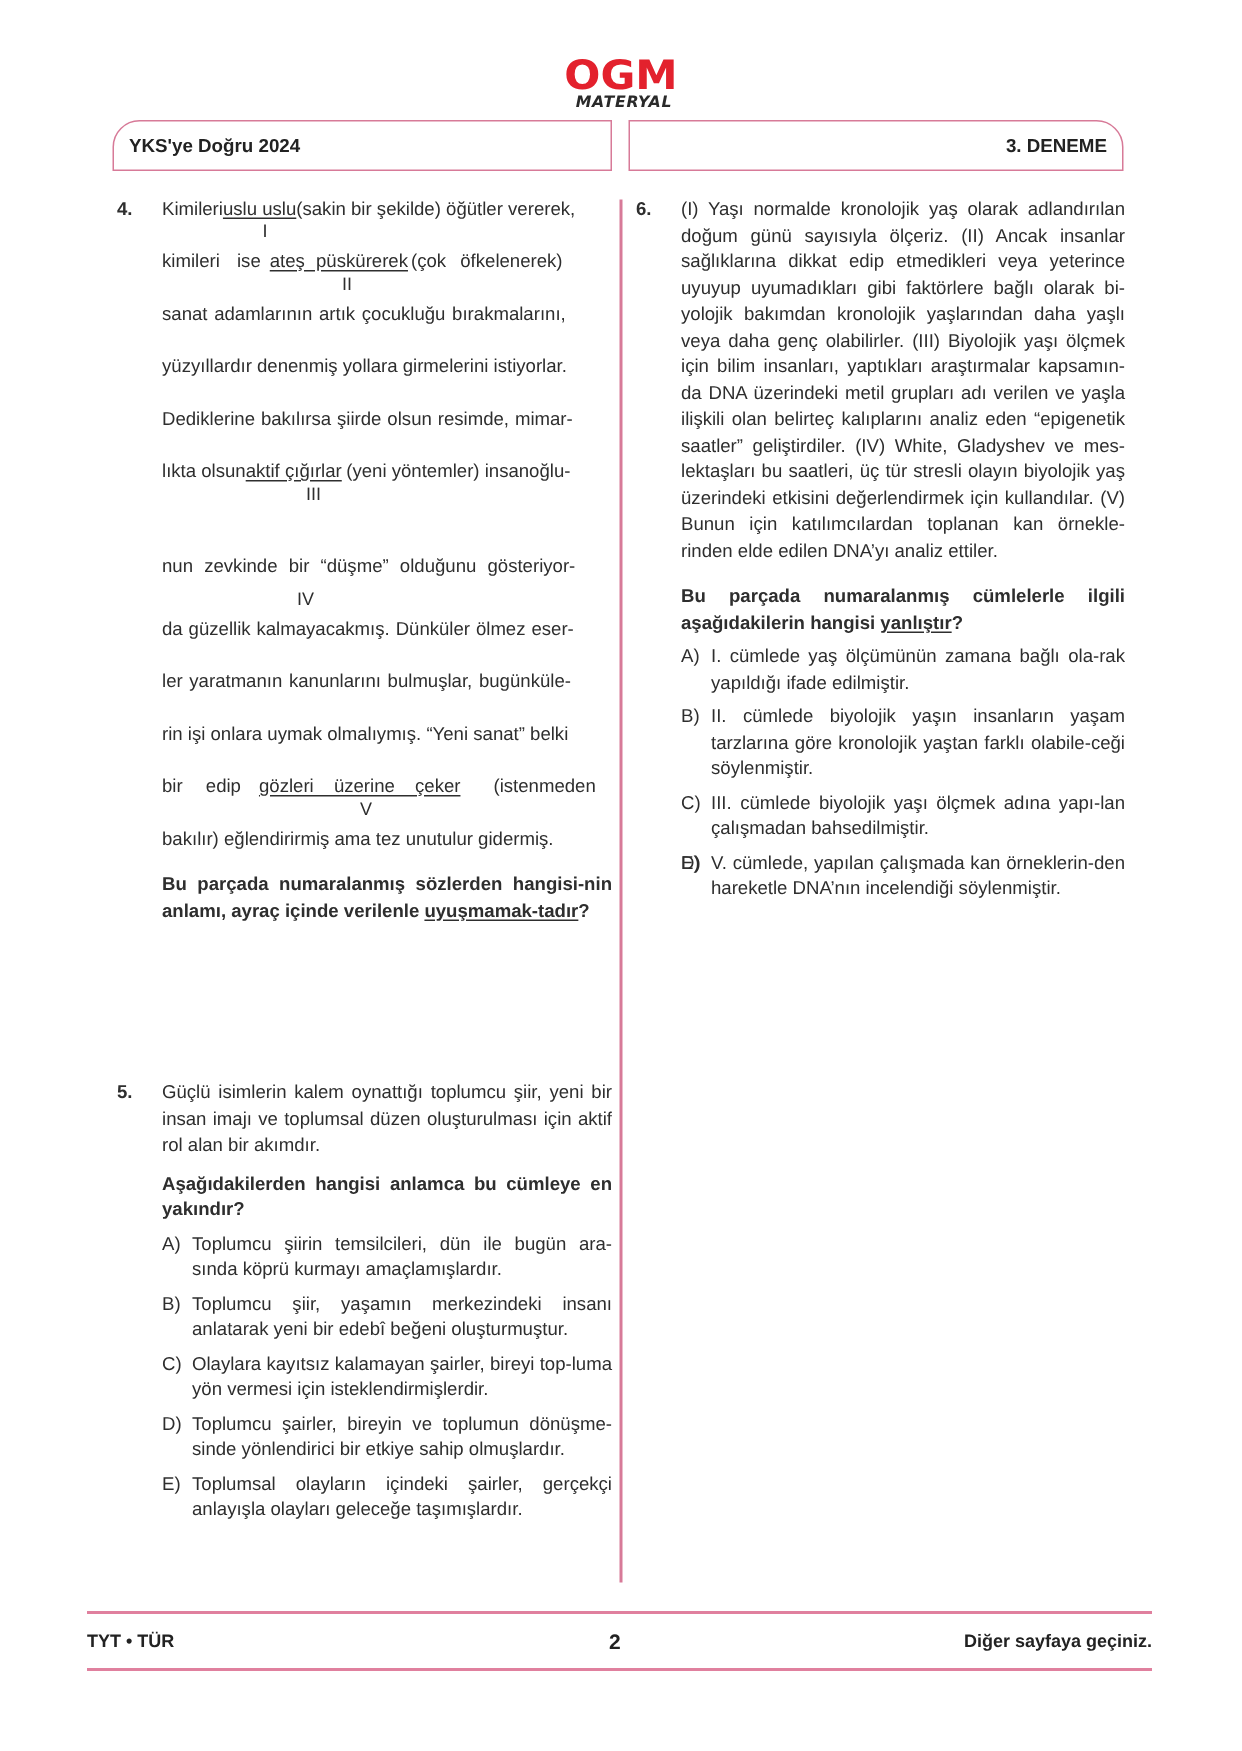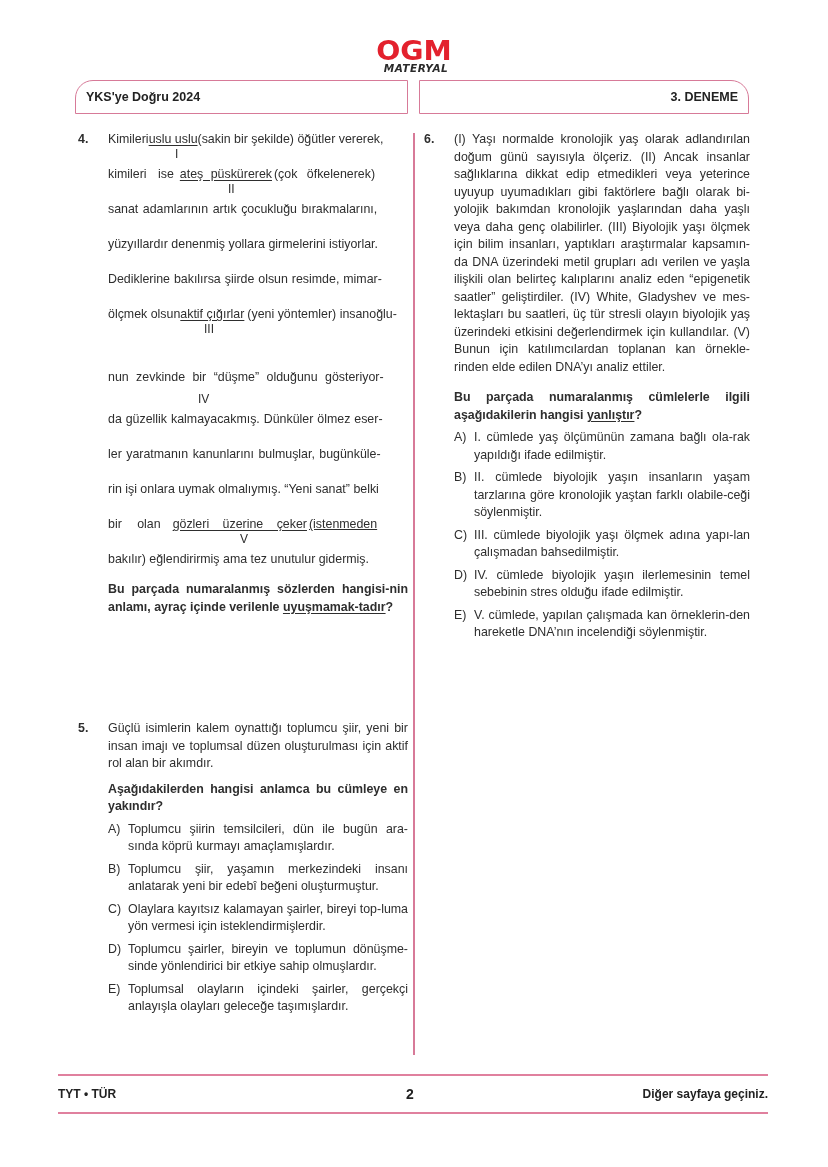--- a/index.html
+++ b/index.html
@@ -91,21 +91,21 @@
         </div>
     </div>
     <div class="l4">
       <div class="txt">
           <span style="word-spacing:0.5px;">Dediklerine bakılırsa şiirde olsun resimde, mimar-</span>
         </div>
     </div>
 
     <div class="l4">
       <div class="txt" style="justify-content:flex-start;">
-        <span>ölçmek olsun </span>
+        <span>lıkta olsun </span>
         <span class="u">aktif çığırlar</span>
         <span style="margin-left:3px;"> (yeni yöntemler) insanoğlu-</span>
       </div>
       <span class="roman" style="left:96px;">III</span>
     </div>
 
     <div class="l4">
       <div class="txt">
           <span style="word-spacing:4px;margin-top:28px;">nun zevkinde bir “düşme” olduğunu gösteriyor-</span>
         </div>
@@ -126,23 +126,23 @@
         </div>
     </div>
     <div class="l4">
       <div class="txt">
           <span>rin işi onlara uymak olmalıymış. “Yeni sanat” belki</span>
         </div>
     </div>
 
     <div class="l4">
       <div class="txt" style="justify-content:flex-start;">
-        <span style="word-spacing:12px;">bir olan </span>
+        <span style="word-spacing:12px;">bir edip </span>
         <span class="u" style="margin-left:12px; word-spacing:10px;">gözleri üzerine çeker</span>
-        <span style="margin-left:2px;text-decoration:underline;"> (istenmeden</span>
+        <span style="margin-left:22px;"> (istenmeden</span>
       </div>
       <span class="roman" style="left:132px;">V</span>
     </div>
 
     <div class="l4" style="height:22px;">
       <div class="txt">
           <span>bakılır) eğlendirirmiş ama tez unutulur gidermiş.</span>
         </div>
     </div>
 
@@ -173,21 +173,21 @@
   <div class="q">
     <span class="qnum">6.</span>
     <div class="just">(I) Yaşı normalde kronolojik yaş olarak adlandırılan doğum günü sayısıyla ölçeriz. (II) Ancak insanlar sağlıklarına dikkat edip etmedikleri veya yeterince uyuyup uyumadıkları gibi faktörlere bağlı olarak bi-yolojik bakımdan kronolojik yaşlarından daha yaşlı veya daha genç olabilirler. (III) Biyolojik yaşı ölçmek için bilim insanları, yaptıkları araştırmalar kapsamın-da DNA üzerindeki metil grupları adı verilen ve yaşla ilişkili olan belirteç kalıplarını analiz eden “epigenetik saatler” geliştirdiler. (IV) White, Gladyshev ve mes-lektaşları bu saatleri, üç tür stresli olayın biyolojik yaş üzerindeki etkisini değerlendirmek için kullandılar. (V) Bunun için katılımcılardan toplanan kan örnekle-rinden elde edilen DNA’yı analiz ettiler.</div>
     <div class="stem" style="margin-top:13px;">
       <span>Bu parçada numaralanmış cümlelerle ilgili aşağıdakilerin hangisi </span><span class="u">yanlıştır</span><span>?</span>
     </div>
     <div style="margin-top:3px;">
       <div class="opt"><span class="lbl">A)</span><span>I. cümlede yaş ölçümünün zamana bağlı ola-rak yapıldığı ifade edilmiştir.</span></div>
       <div class="opt"><span class="lbl">B)</span><span>II. cümlede biyolojik yaşın insanların yaşam tarzlarına göre kronolojik yaştan farklı olabile-ceği söylenmiştir.</span></div>
       <div class="opt"><span class="lbl">C)</span><span>III. cümlede biyolojik yaşı ölçmek adına yapı-lan çalışmadan bahsedilmiştir.</span></div>
-      <div class="opt"><span class="lbl">D)</span><span>IV. cümlede biyolojik yaşın ilerlemesinin temel sebebinin stres olduğu ifade edilmiştir.</span></div>
+      <div class="opt"><span class="lbl">D)</span></div>
       <div class="opt"><span class="lbl">E)</span><span>V. cümlede, yapılan çalışmada kan örneklerin-den hareketle DNA’nın incelendiği söylenmiştir.</span></div>
     </div>
   </div>
 </div>
 
 <div class="footer-line" style="top:1074px;"></div>
 <div class="footer">
   <span>TYT • TÜR</span>
   <span class="pg">2</span>
   <span>Diğer sayfaya geçiniz.</span>

